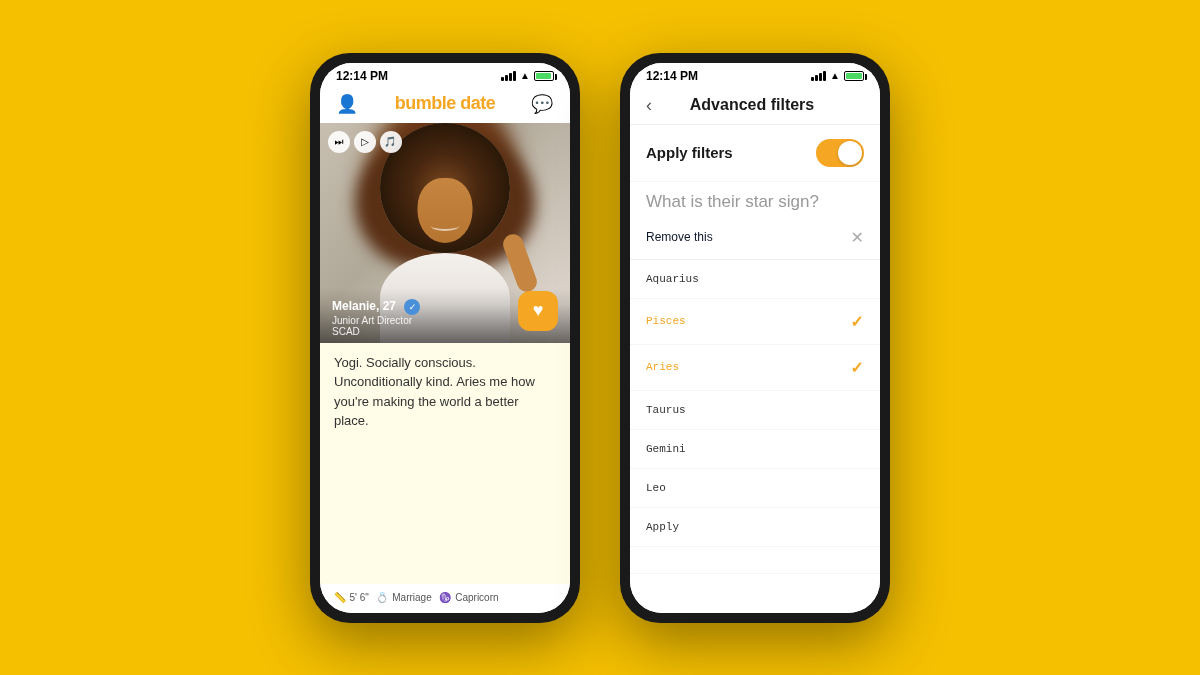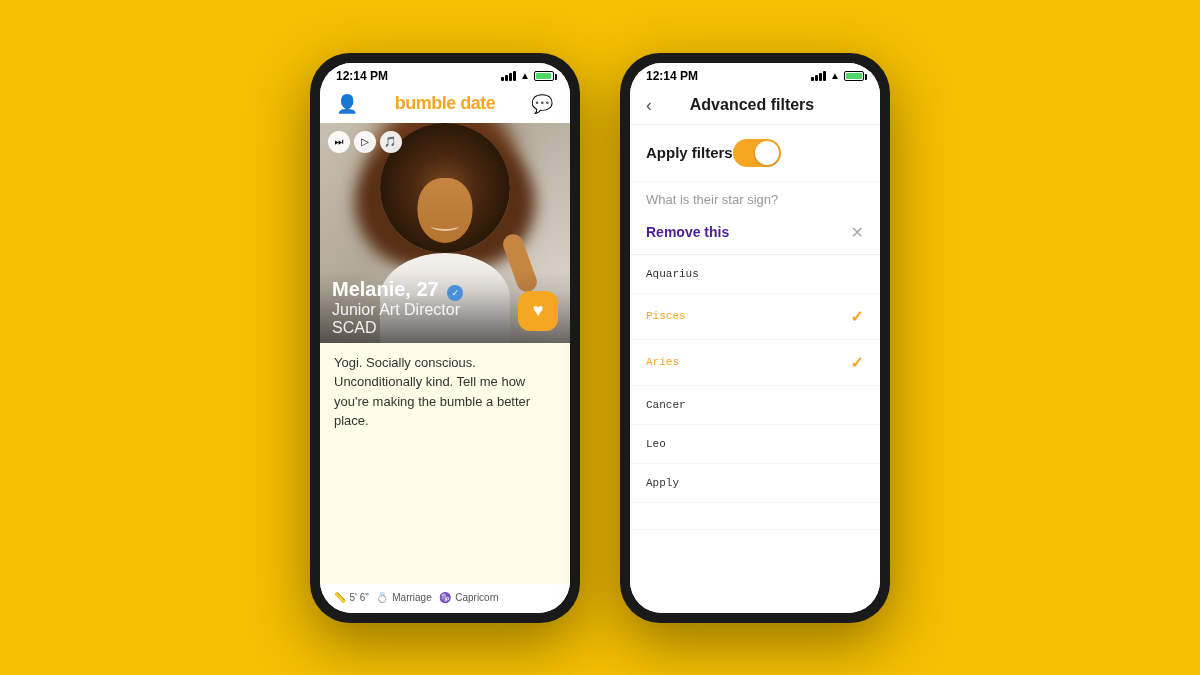--- a/index.html
+++ b/index.html
@@ -102,37 +102,37 @@
     .media-badge {
       width: 22px; height: 22px;
       background: rgba(255,255,255,0.9);
       border-radius: 50%;
       display: flex;
       align-items: center;
       justify-content: center;
       font-size: 10px;
     }
     .profile-name {
-      font-size: 20px;
+      font-size: 12px;
       font-weight: 700;
       color: #fff;
     }
     .verified-badge {
       display: inline-block;
       width: 16px; height: 16px;
       background: #4A90D9;
       border-radius: 50%;
       color: #fff;
       font-size: 9px;
       text-align: center;
       line-height: 16px;
       margin-left: 4px;
     }
     .profile-job, .profile-school {
-      font-size: 16px;
+      font-size: 10px;
       color: rgba(255,255,255,0.9);
     }
 
     .heart-btn {
       position: absolute;
       right: 12px;
       bottom: 12px;
       width: 40px; height: 40px;
       background: #F5A623;
       border-radius: 12px;
@@ -185,21 +185,21 @@
       flex: 1;
       text-align: center;
       font-size: 16px;
       font-weight: 600;
       color: #1a1a1a;
       margin-right: 24px;
     }
 
     .apply-filters-row {
       display: flex;
-      justify-content: flex-start;
+      justify-content: space-between;
       align-items: center;
       padding: 14px 16px;
       background: #fff;
       border-bottom: 1px solid #f5f5f5;
     }
     .apply-label {
       font-size: 15px;
       font-weight: 600;
       color: #1a1a1a;
     }
@@ -219,34 +219,34 @@
       box-shadow: 0 1px 3px rgba(0,0,0,0.2);
     }
 
     .star-sign-section {
       background: #fff;
       flex: 1;
       overflow-y: auto;
     }
     .star-sign-label {
       padding: 10px 16px 4px;
-      font-size: 13px;
+      font-size: 17px;
       color: #999;
     }
     .remove-this-row {
       display: flex;
       justify-content: space-between;
       align-items: center;
       padding: 12px 16px;
       border-bottom: 1px solid #f0f0f0;
     }
     .remove-this-text {
-      font-size: 14px;
-      font-weight: 700;
-      color: #4c1d95;
+      font-size: 12px;
+      font-weight: 400;
+      color: #0f172a;
     }
     .remove-x {
       font-size: 16px;
       color: #aaa;
     }
 
     .sign-list { list-style: none; }
     .sign-item {
       display: flex;
       justify-content: space-between;
@@ -346,21 +346,21 @@
         </div>
         <div class="profile-job">Junior Art Director</div>
         <div class="profile-school">SCAD</div>
       </div>
 
       <div class="heart-btn">
         <span>♥</span>
       </div>
     </div>
 
-    <div class="profile-bio">Yogi. Socially conscious. Unconditionally kind. Tell me how you're making the bumble a better place.</div>
+    <div class="profile-bio">Yogi. Socially conscious. Unconditionally kind. Aries me how you're making the world a better place.</div>
 
     <div class="profile-tags">
       <div class="profile-tag">
         <span class="tag-icon">📏</span>
         <span>5' 6"</span>
       </div>
       <div class="profile-tag">
         <span class="tag-icon">💍</span>
         <span>Marriage</span>
       </div>
@@ -416,21 +416,24 @@
         </li>
         <li class="sign-item">
           <span class="sign-name selected">Pisces</span>
           <span class="check-mark">✓</span>
         </li>
         <li class="sign-item">
           <span class="sign-name selected">Aries</span>
           <span class="check-mark">✓</span>
         </li>
         <li class="sign-item">
-          <span class="sign-name">Cancer</span>
+          <span class="sign-name">Taurus</span>
+        </li>
+        <li class="sign-item">
+          <span class="sign-name">Gemini</span>
         </li>
         <li class="sign-item">
           <span class="sign-name">Leo</span>
         </li>
         <li class="sign-item">
           <span class="sign-name">Apply</span>
         </li>
         <li class="sign-item">
           
         </li>

